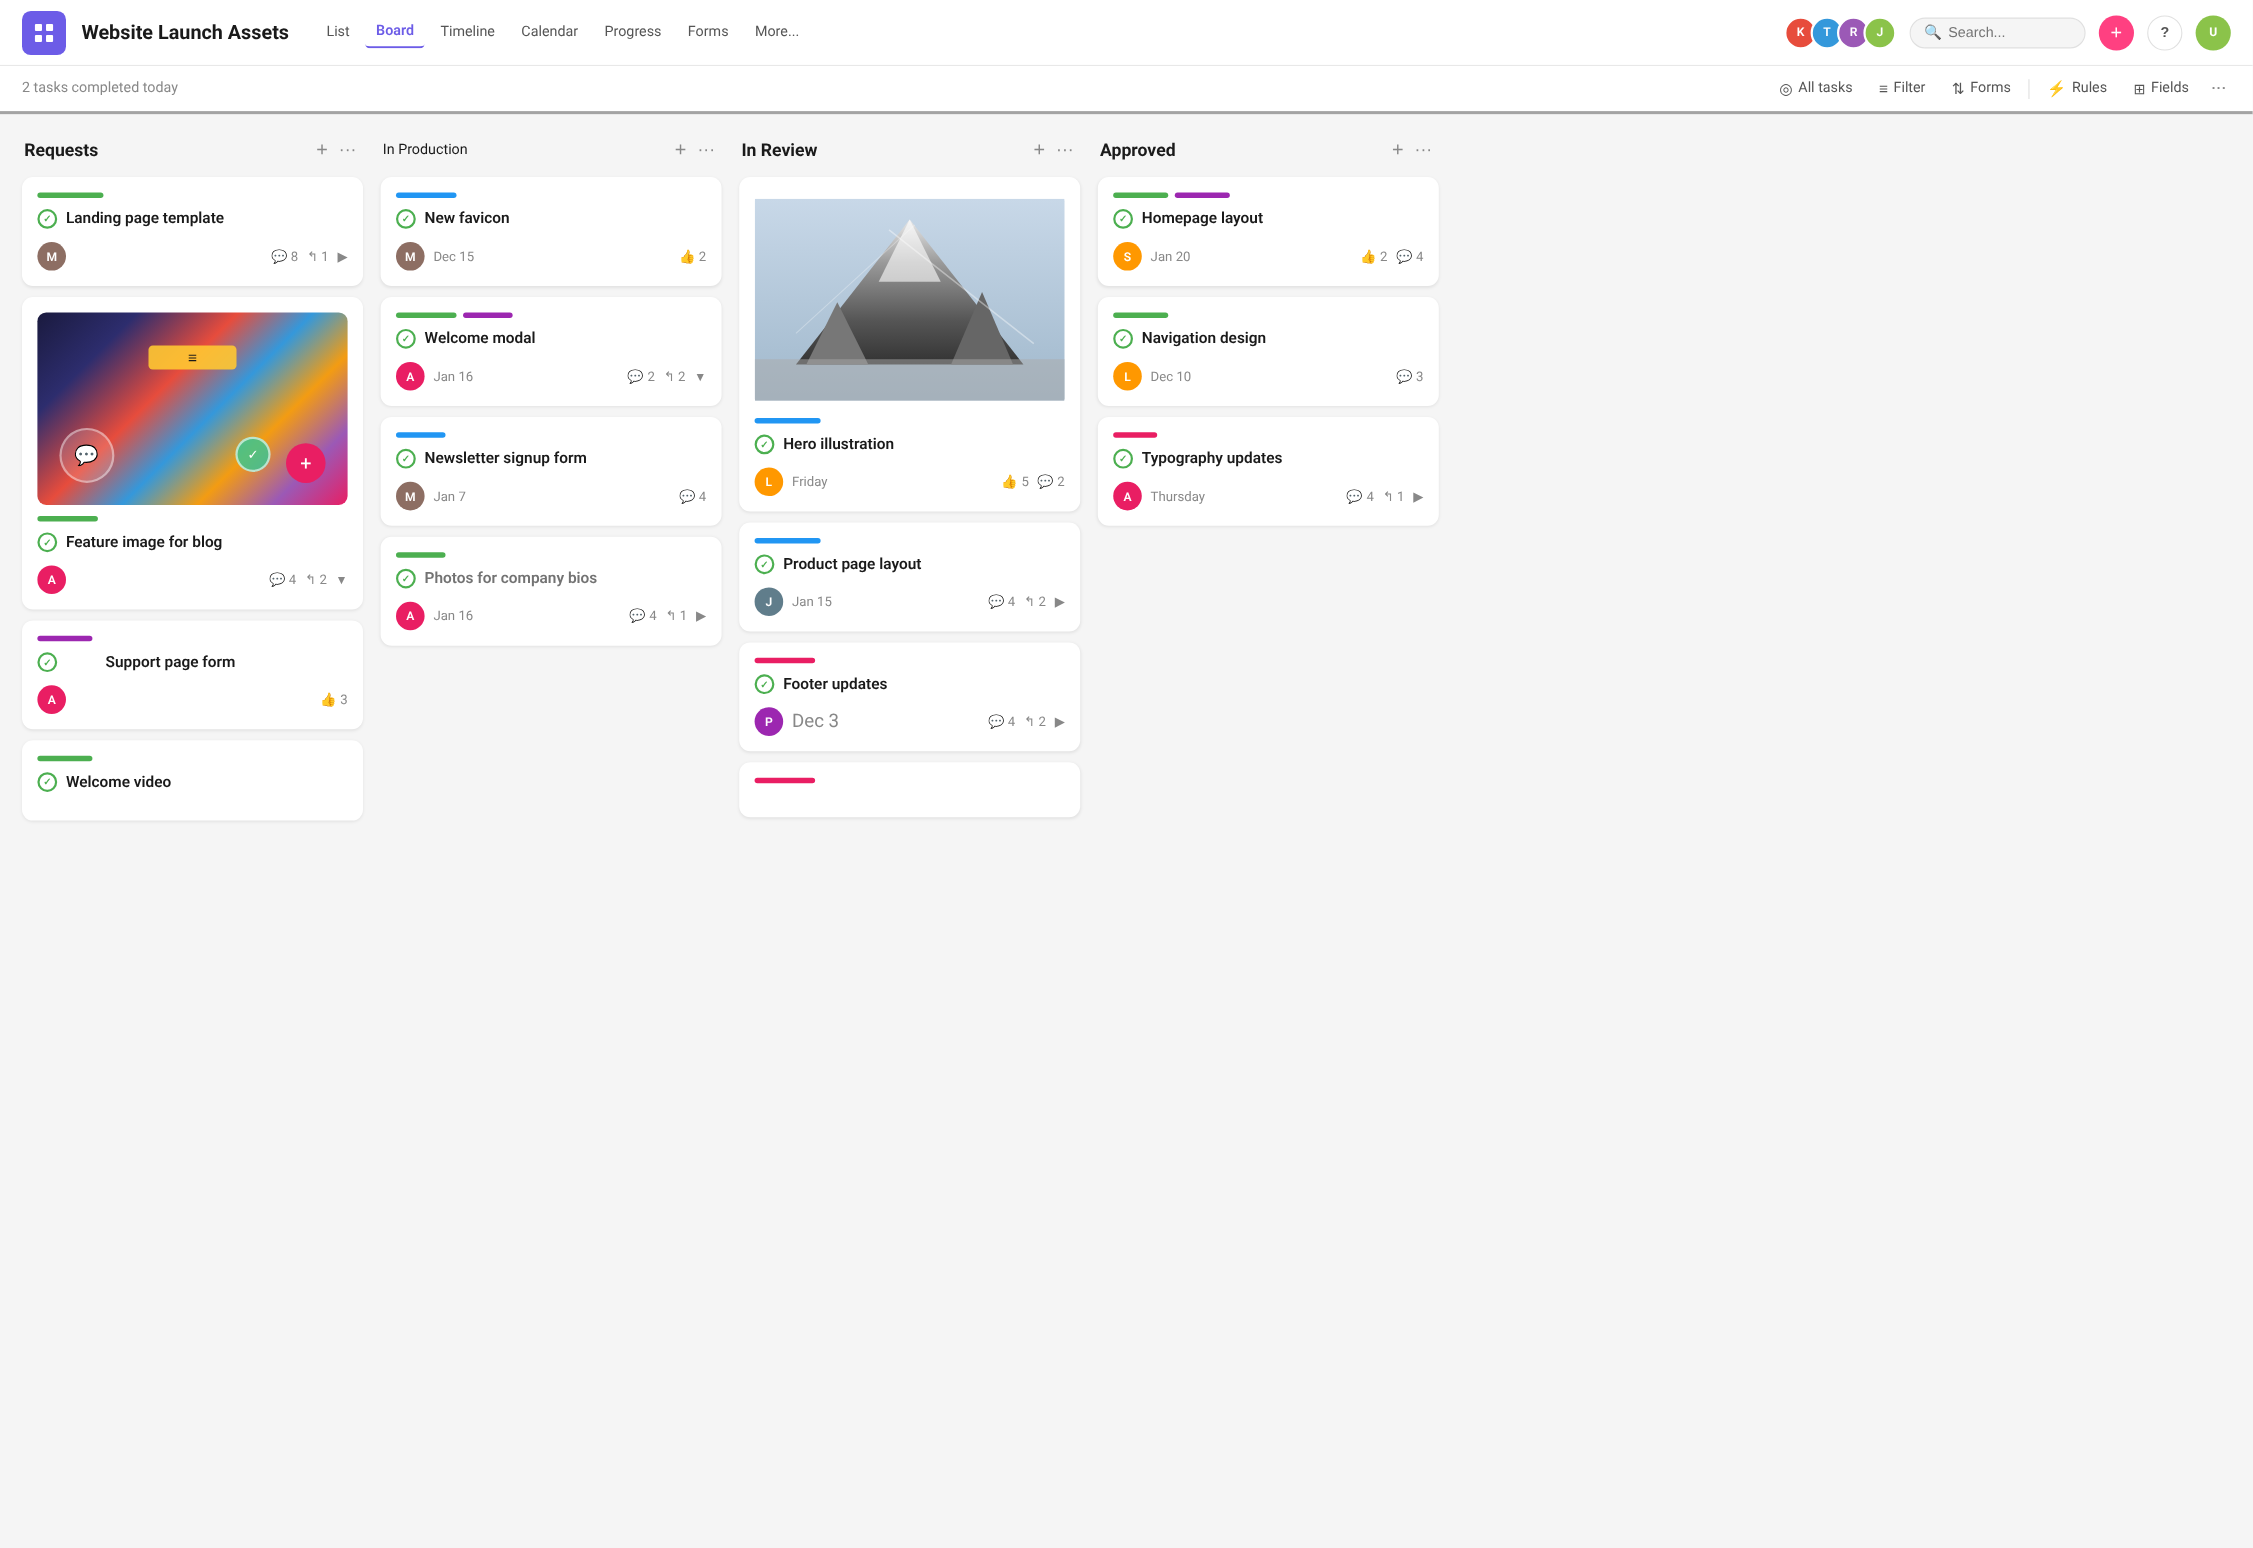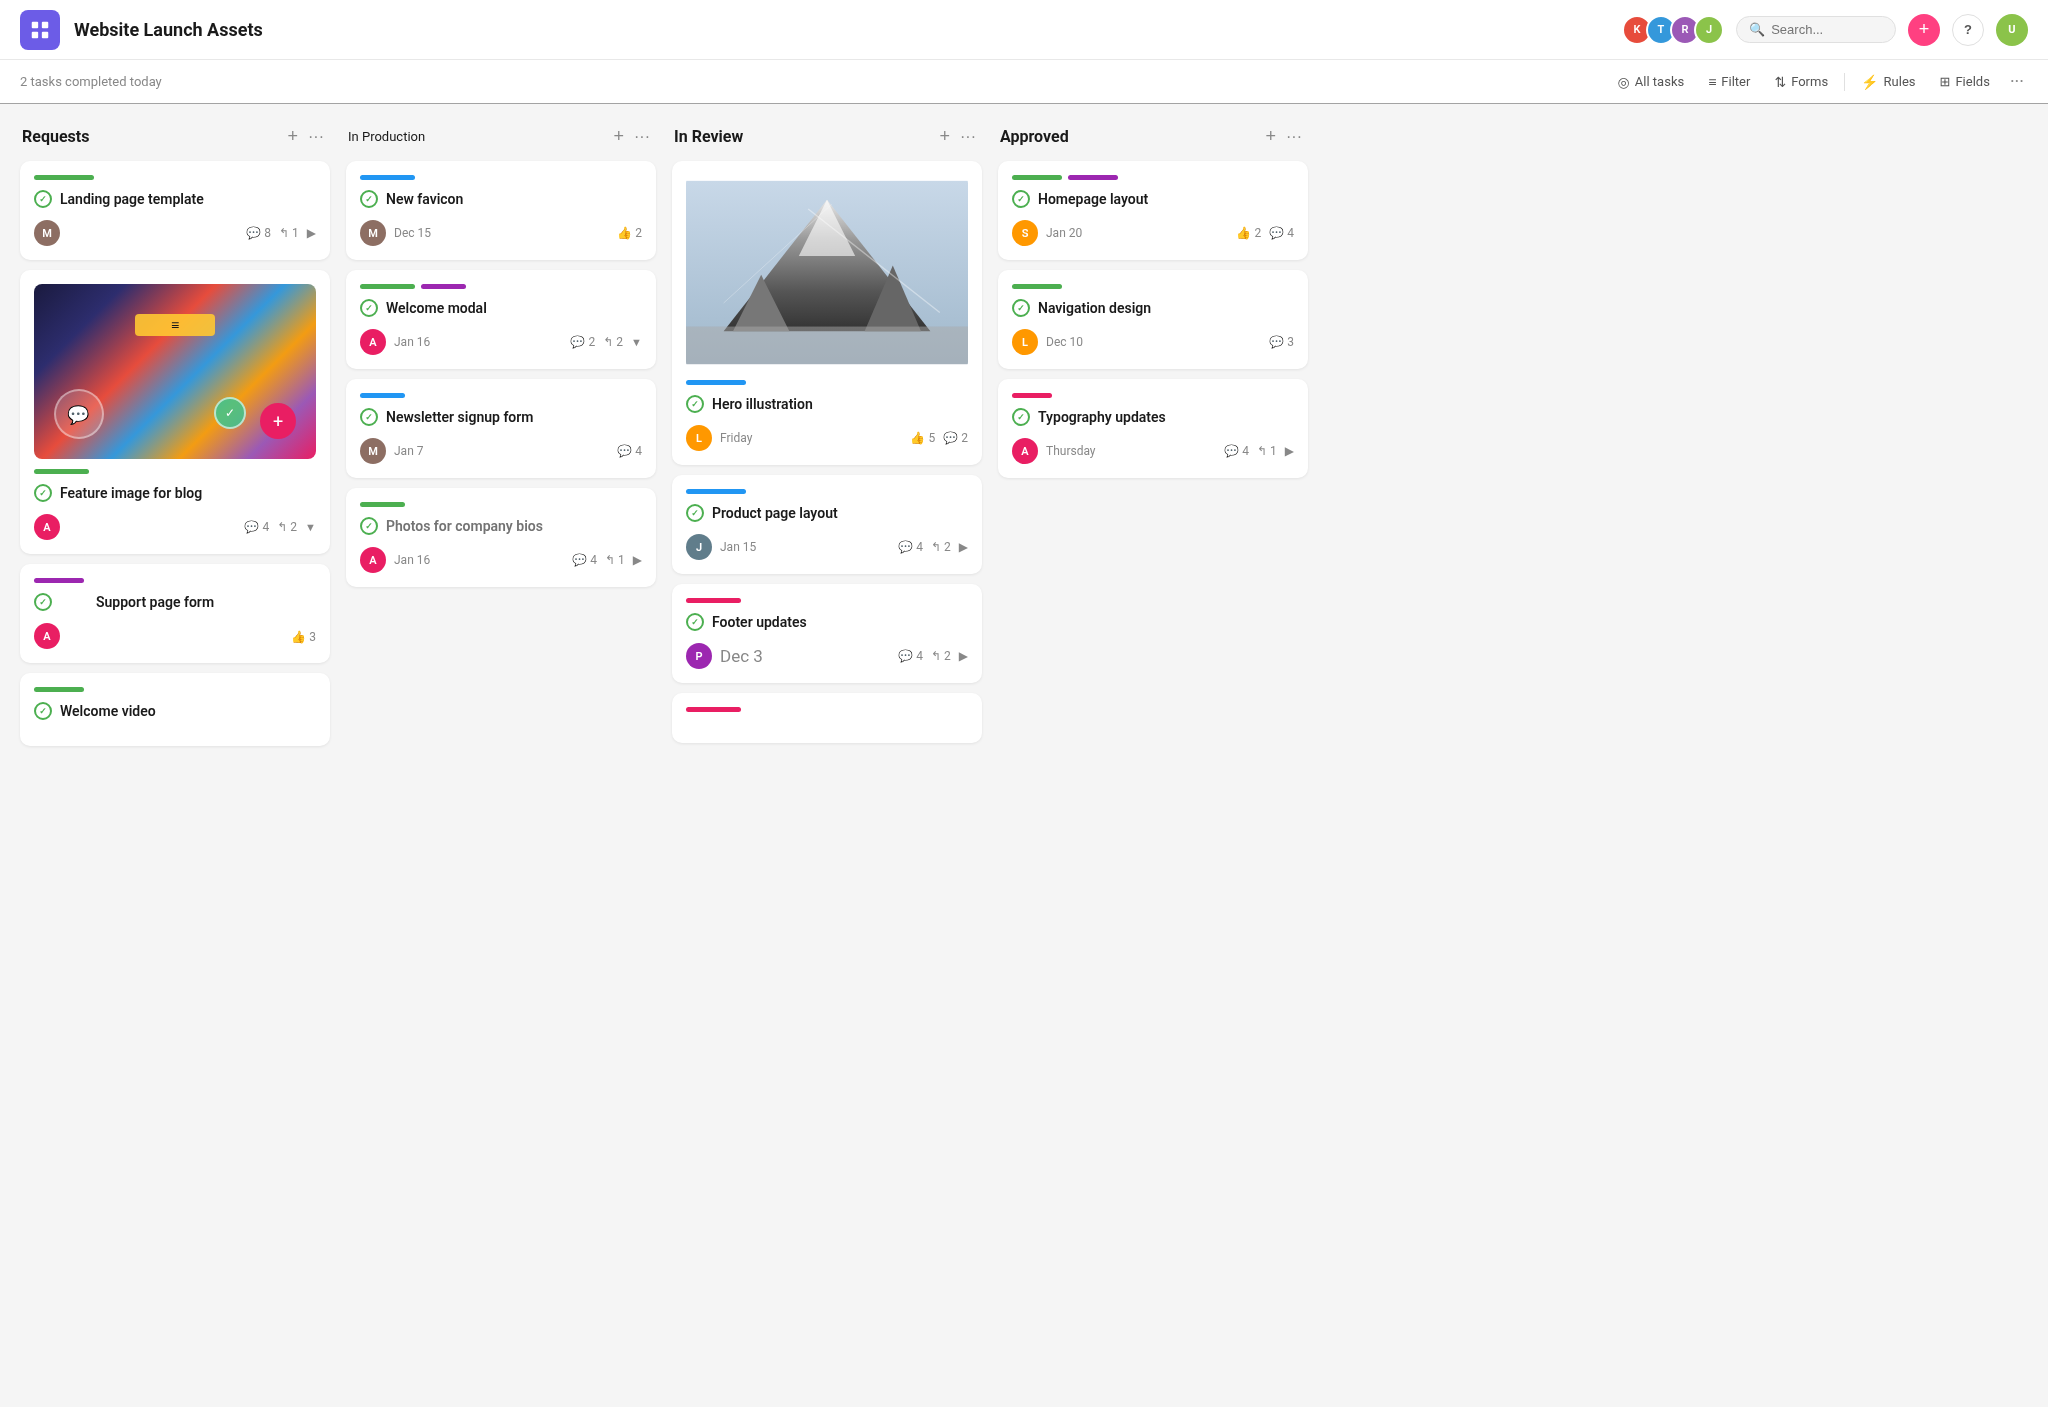--- a/index.html
+++ b/index.html
@@ -16,38 +16,47 @@
 <header style="display:flex;align-items:center;padding:10px 20px;background:#fff;border-bottom:1px solid #e8e8e8;height:60px;">
   <div style="width:40px;height:40px;background:#6c5ce7;border-radius:8px;display:flex;align-items:center;justify-content:center;margin-right:14px;flex-shrink:0;">
     <svg width="22" height="22" viewBox="0 0 24 24" fill="white">
         <rect x="3" y="3" width="7" height="7" rx="1"></rect>
         <rect x="14" y="3" width="7" height="7" rx="1"></rect>
         <rect x="3" y="14" width="7" height="7" rx="1"></rect>
         <rect x="14" y="14" width="7" height="7" rx="1"></rect>
       </svg>
   </div>
   <span style="font-size:18px;font-weight:700;color:#1a1a1a;margin-right:24px;white-space:nowrap;">Website Launch Assets</span>
+  <nav style="display:flex;align-items:center;gap:4px;">
+    <span style="padding:6px 10px;font-size:13px;color:#555;cursor:pointer;border-radius:4px;">List</span>
+    <span style="padding:6px 10px;font-size:13px;color:#6c5ce7;font-weight:600;cursor:pointer;border-radius:4px;position:relative;border-bottom:2px solid #6c5ce7;">Board</span>
+    <span style="padding:6px 10px;font-size:13px;color:#555;cursor:pointer;">Timeline</span>
+    <span style="padding:6px 10px;font-size:13px;color:#555;cursor:pointer;">Calendar</span>
+    <span style="padding:6px 10px;font-size:13px;color:#555;cursor:pointer;">Progress</span>
+    <span style="padding:6px 10px;font-size:13px;color:#555;cursor:pointer;">Forms</span>
+    <span style="padding:6px 10px;font-size:13px;color:#555;cursor:pointer;">More...</span>
+  </nav>
   <div style="margin-left:auto;display:flex;align-items:center;gap:12px;">
     <div style="display:flex;align-items:center;">
       <div style="width:30px;height:30px;border-radius:50%;background:#e74c3c;border:2px solid #fff;display:flex;align-items:center;justify-content:center;font-size:11px;color:#fff;font-weight:600;">K</div>
       <div style="width:30px;height:30px;border-radius:50%;background:#3498db;border:2px solid #fff;display:flex;align-items:center;justify-content:center;font-size:11px;color:#fff;font-weight:600;margin-left:-6px;">T</div>
       <div style="width:30px;height:30px;border-radius:50%;background:#9b59b6;border:2px solid #fff;display:flex;align-items:center;justify-content:center;font-size:11px;color:#fff;font-weight:600;margin-left:-6px;">R</div>
       <div style="width:30px;height:30px;border-radius:50%;background:#8bc34a;border:2px solid #fff;display:flex;align-items:center;justify-content:center;font-size:11px;color:#fff;font-weight:600;margin-left:-6px;">J</div>
     </div>
     <div style="display:flex;align-items:center;background:#f5f5f5;border:1px solid #e0e0e0;border-radius:20px;padding:5px 12px;width:160px;gap:6px;">
       <span style="color:#999;font-size:13px;">🔍</span>
       <input type="text" placeholder="Search..." style="background: transparent; border: none; outline: none; font-size: 13px; color: #000000; width: 100%;">
     </div>
     <button style="width:32px;height:32px;border-radius:50%;border:none;cursor:pointer;background:#ff4081;color:#fff;font-size:18px;display:flex;align-items:center;justify-content:center;">+</button>
     <button style="width:32px;height:32px;border-radius:50%;border:1px solid #e0e0e0;background:#fff;cursor:pointer;font-size:13px;font-weight:700;color:#555;display:flex;align-items:center;justify-content:center;">?</button>
     <div style="width:32px;height:32px;border-radius:50%;background:#8bc34a;cursor:pointer;display:flex;align-items:center;justify-content:center;font-size:11px;color:#fff;font-weight:700;">U</div>
   </div>
 </header>
 
-<div style="display:flex;align-items:center;padding:8px 20px;background:#fff;border-bottom:1px solid #a3a3a3;height:44px;">
+<div style="display:flex;align-items:center;padding:8px 20px;background:#fff;border-bottom:3px solid #a3a3a3;height:44px;">
   <span style="font-size:13px;color:#888;">2 tasks completed today</span>
   <div style="margin-left:auto;display:flex;align-items:center;gap:8px;">
     <div style="display:flex;align-items:center;gap:5px;font-size:13px;color:#555;cursor:pointer;padding:4px 8px;border-radius:4px;">
       <span style="font-size:14px;">◎</span>
       <span>All tasks</span>
     </div>
     <div style="display:flex;align-items:center;gap:5px;font-size:13px;color:#555;cursor:pointer;padding:4px 8px;border-radius:4px;">
       <span style="font-size:14px;">≡</span>
       <span>Filter</span>
     </div>

